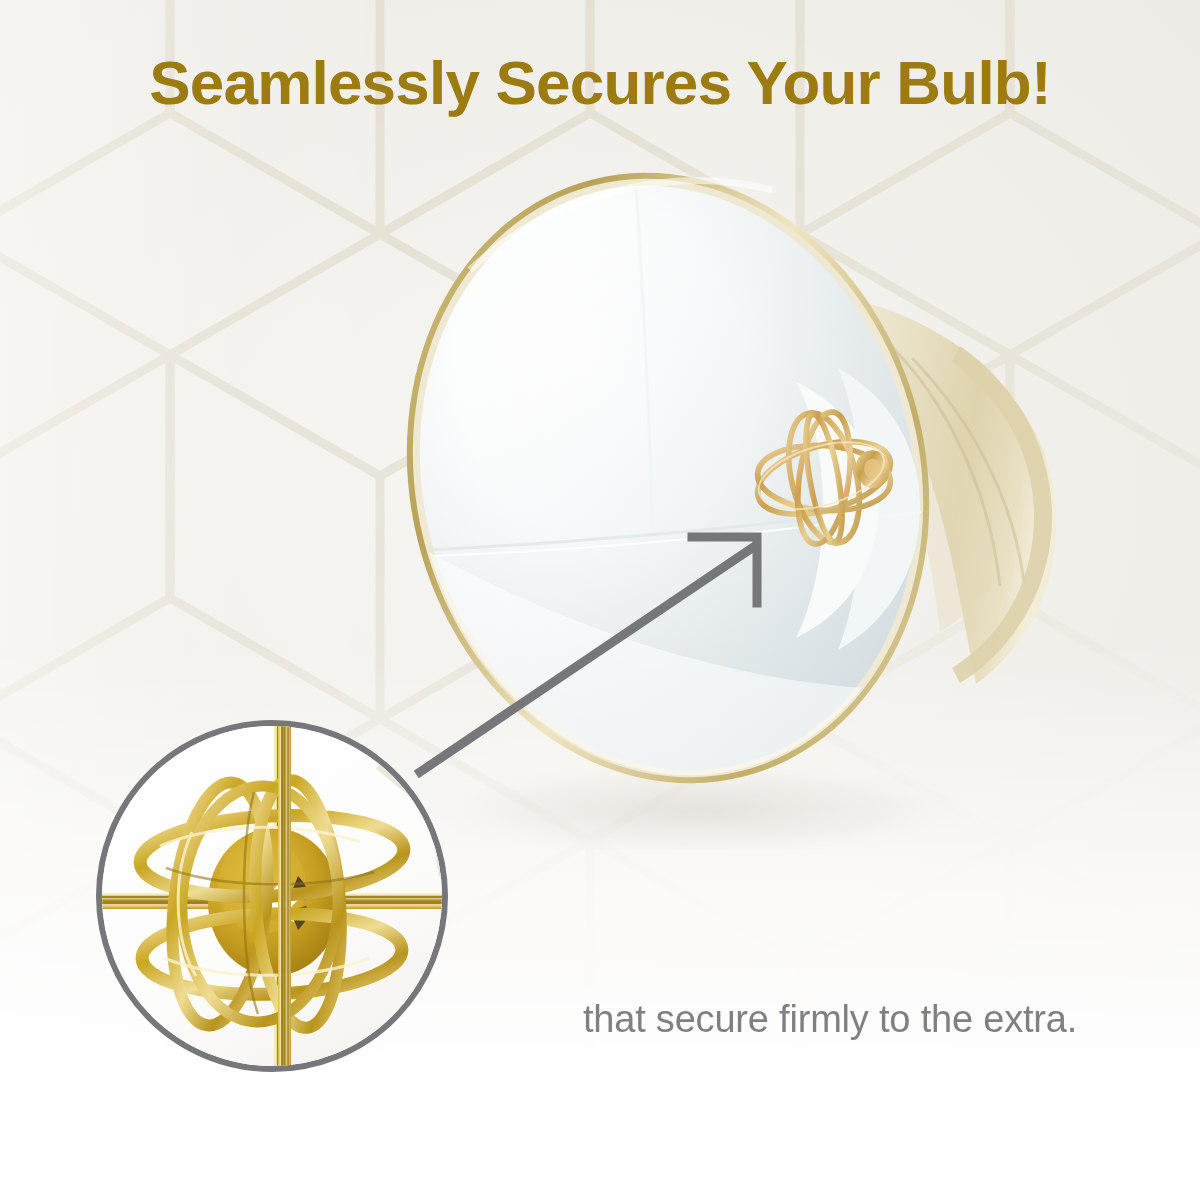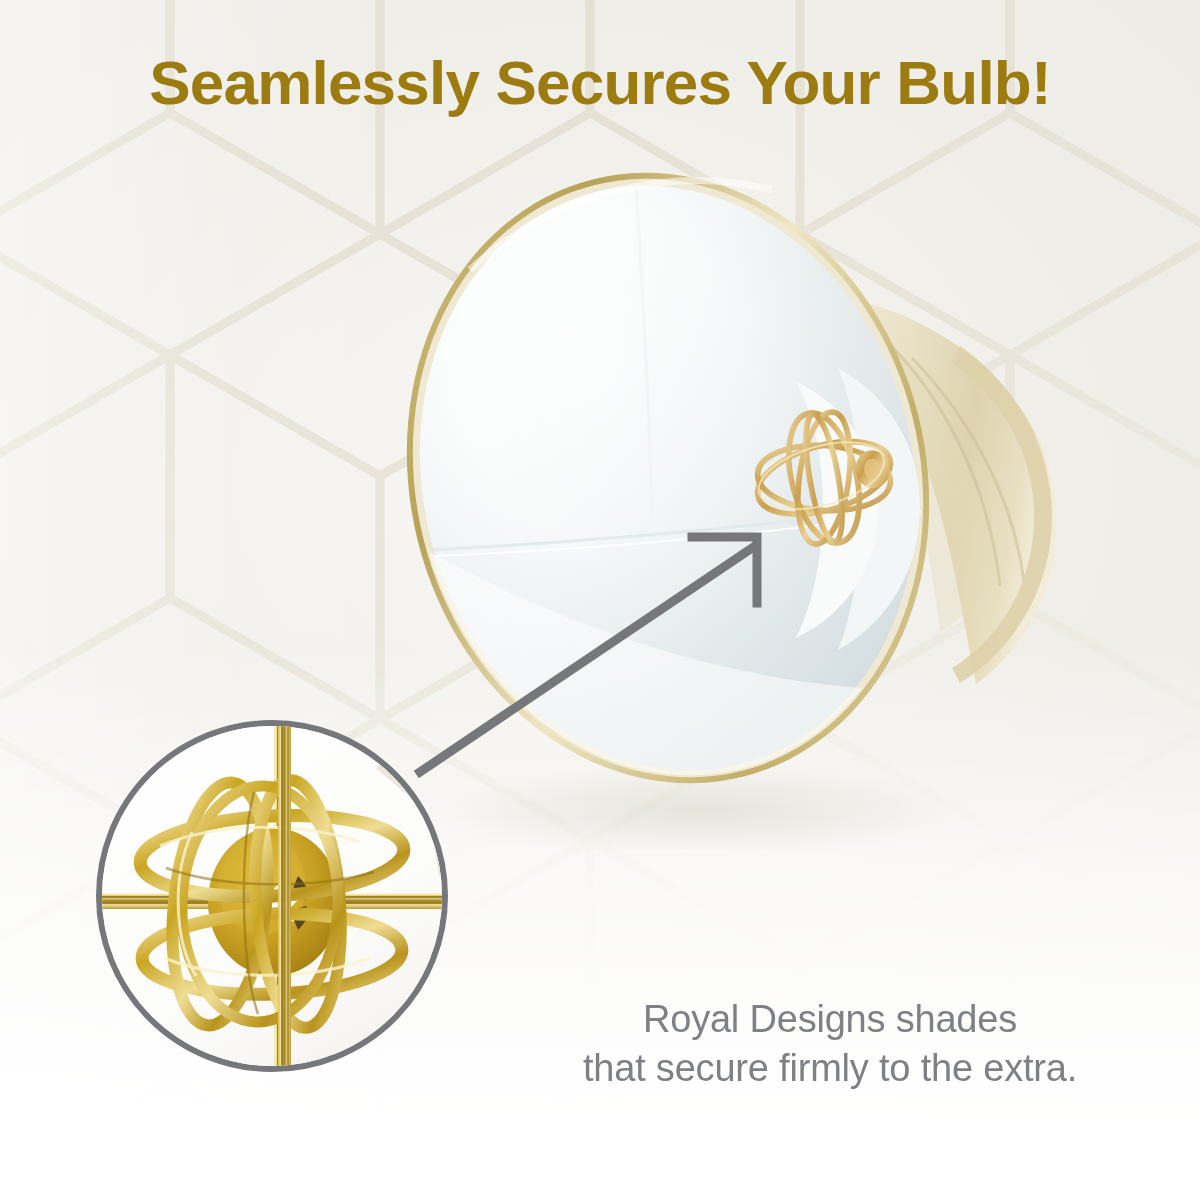--- a/index.html
+++ b/index.html
@@ -389,17 +389,16 @@
 
       <g>
         <rect x="176" y="-10" width="13" height="360" fill="url(#brassWireV)" opacity="0.96"></rect>
         <rect x="179" y="-10" width="2" height="360" fill="#8a6c0c" opacity="0.75"></rect>
         <rect x="185" y="-10" width="2" height="360" fill="#8a6c0c" opacity="0.6"></rect>
       </g>
     </svg>
   </div>
 
   <div class="caption">
-    <span class="cline">Royal Designs shades</span>
     <span class="cline">that secure firmly to the extra.</span>
   </div>
 
 </div>
 
 </body></html>

